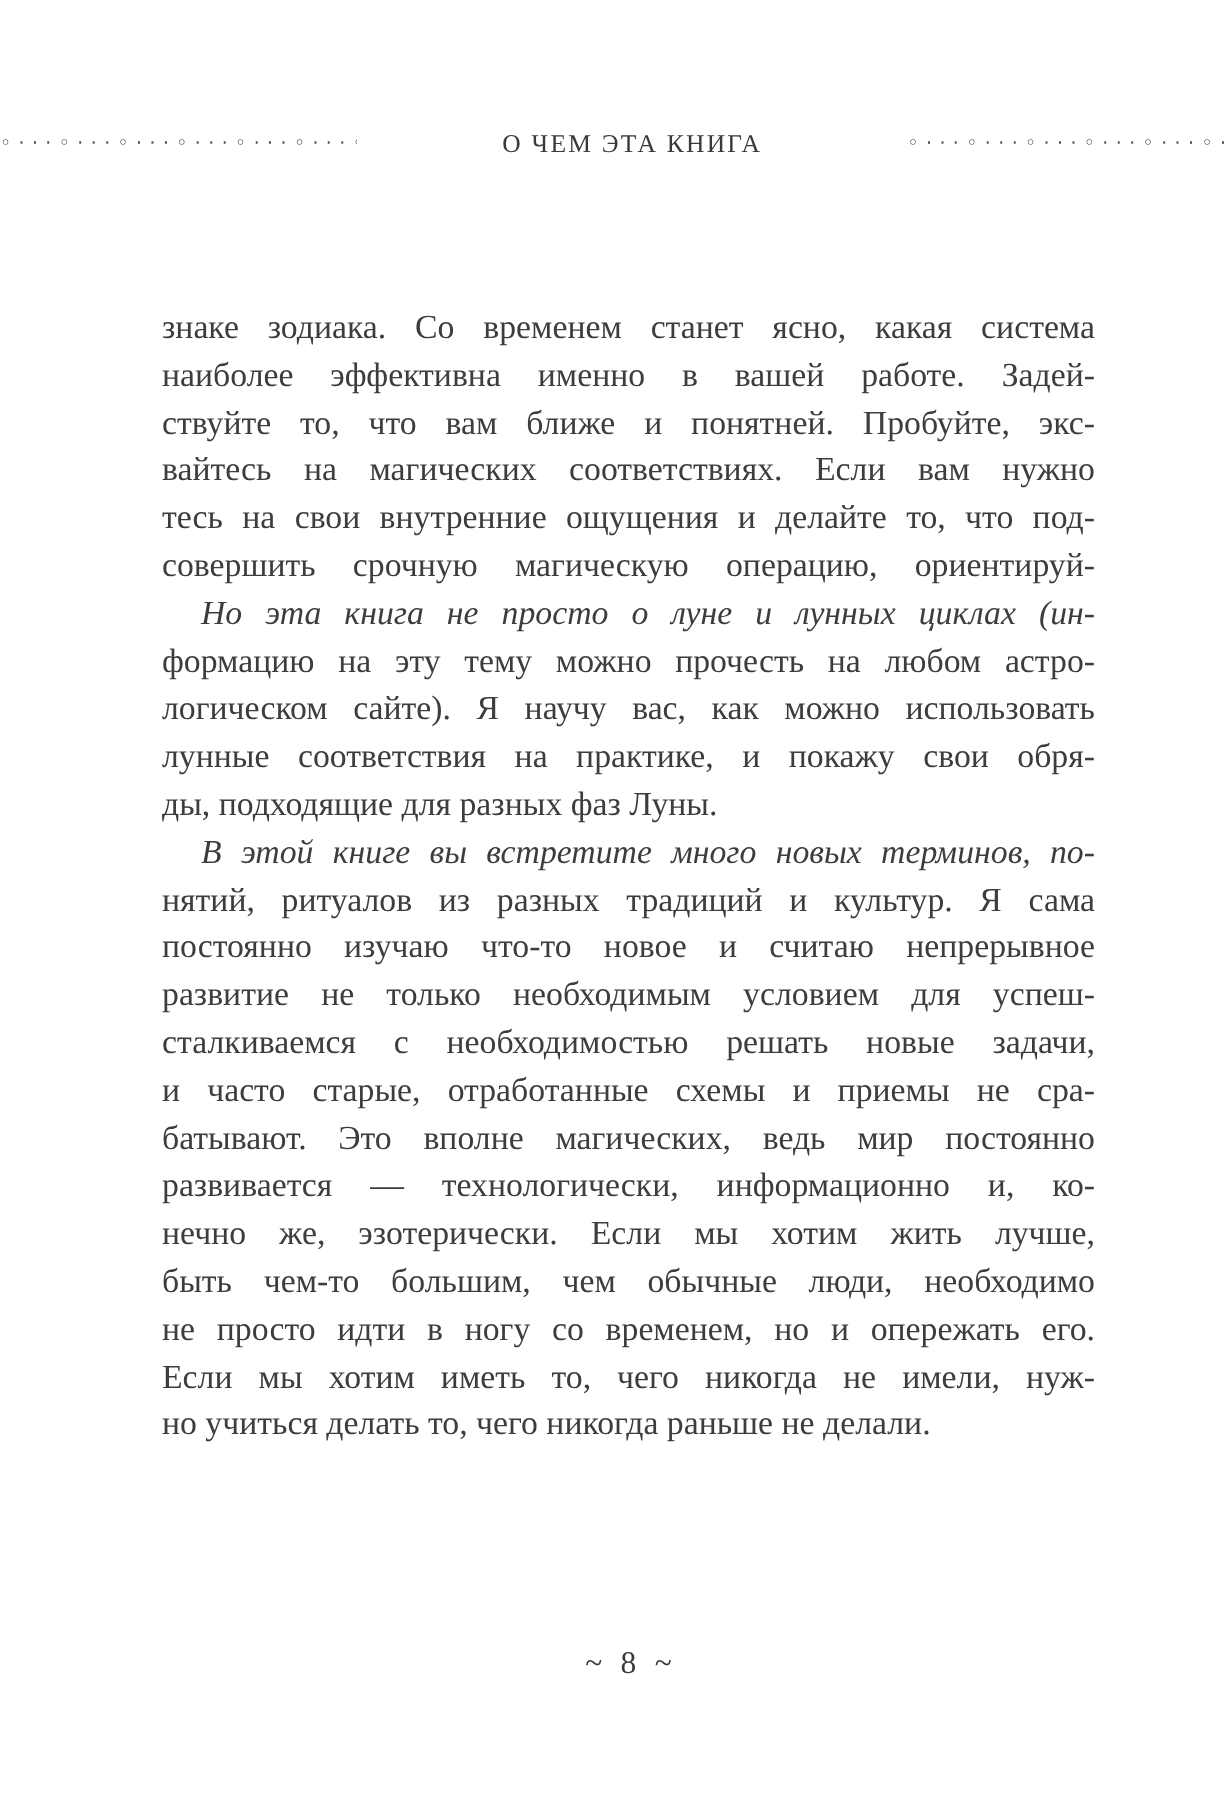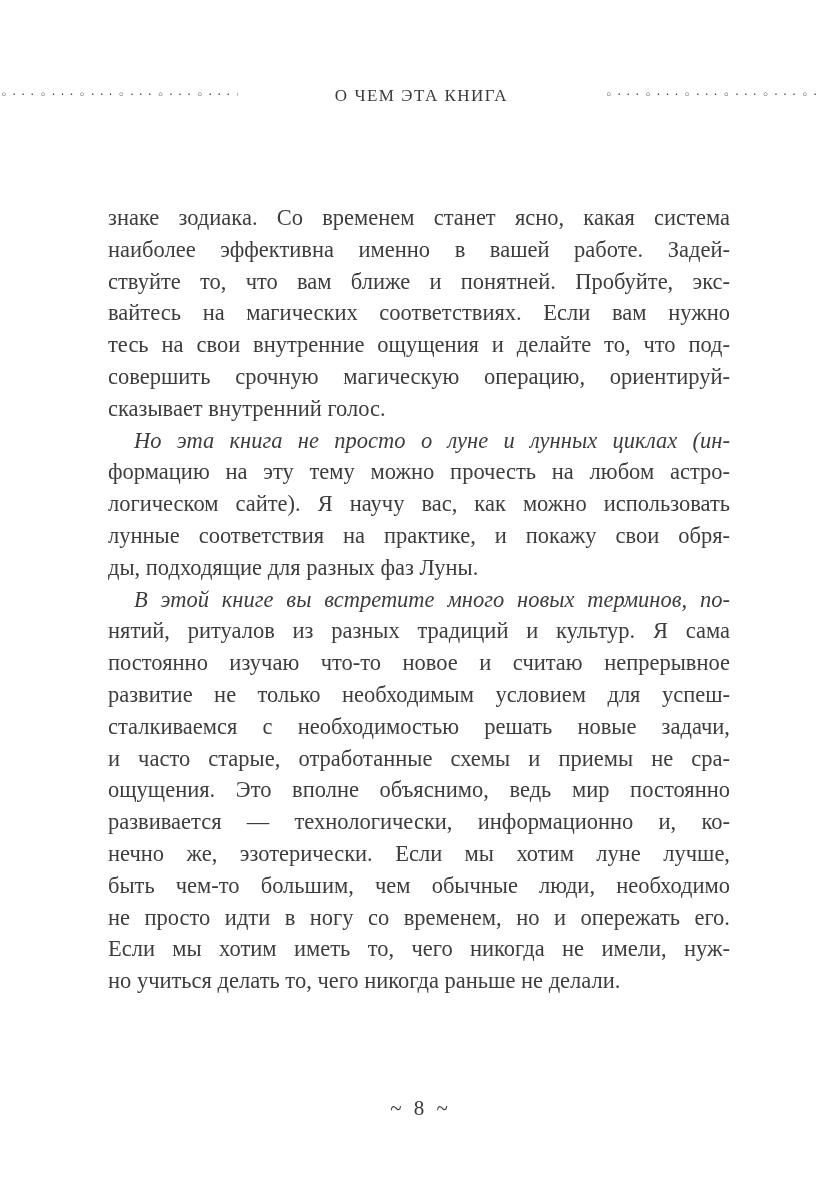--- a/index.html
+++ b/index.html
@@ -75,39 +75,38 @@
   </div>
 
   <div class="text-block">
       <div>
         <div class="line">знаке зодиака. Со временем станет ясно, какая система</div>
         <div class="line">наиболее эффективна именно в вашей работе. Задей-</div>
         <div class="line">ствуйте то, что вам ближе и понятней. Пробуйте, экс-</div>
         <div class="line">вайтесь на магических соответствиях. Если вам нужно</div>
         <div class="line">тесь на свои внутренние ощущения и делайте то, что под-</div>
         <div class="line">совершить срочную магическую операцию, ориентируй-</div>
-        <div class="line last">сказывает внутренний голос.</div>
       </div>
       <div>
         <div class="line indent">Но эта книга не просто о луне и лунных циклах (ин-</div>
         <div class="line">формацию на эту тему можно прочесть на любом астро-</div>
         <div class="line">логическом сайте). Я научу вас, как можно использовать</div>
         <div class="line">лунные соответствия на практике, и покажу свои обря-</div>
         <div class="line last">ды, подходящие для разных фаз Луны.</div>
       </div>
       <div>
         <div class="line indent">В этой книге вы встретите много новых терминов, по-</div>
         <div class="line">нятий, ритуалов из разных традиций и культур. Я сама</div>
         <div class="line">постоянно изучаю что-то новое и считаю непрерывное</div>
         <div class="line">развитие не только необходимым условием для успеш-</div>
         <div class="line">сталкиваемся с необходимостью решать новые задачи,</div>
         <div class="line">и часто старые, отработанные схемы и приемы не сра-</div>
-        <div class="line">ощущения. Это вполне объяснимо, ведь мир постоянно</div>
+        <div class="line">батывают. Это вполне магических, ведь мир постоянно</div>
         <div class="line">развивается — технологически, информационно и, ко-</div>
-        <div class="line">нечно же, эзотерически. Если мы хотим луне лучше,</div>
+        <div class="line">нечно же, эзотерически. Если мы хотим жить лучше,</div>
         <div class="line">быть чем-то большим, чем обычные люди, необходимо</div>
         <div class="line">не просто идти в ногу со временем, но и опережать его.</div>
         <div class="line">Если мы хотим иметь то, чего никогда не имели, нуж-</div>
         <div class="line last">но учиться делать то, чего никогда раньше не делали.</div>
       </div>
     </div>
 
   <div class="footer">~ 8 ~</div>
 </div>
 

